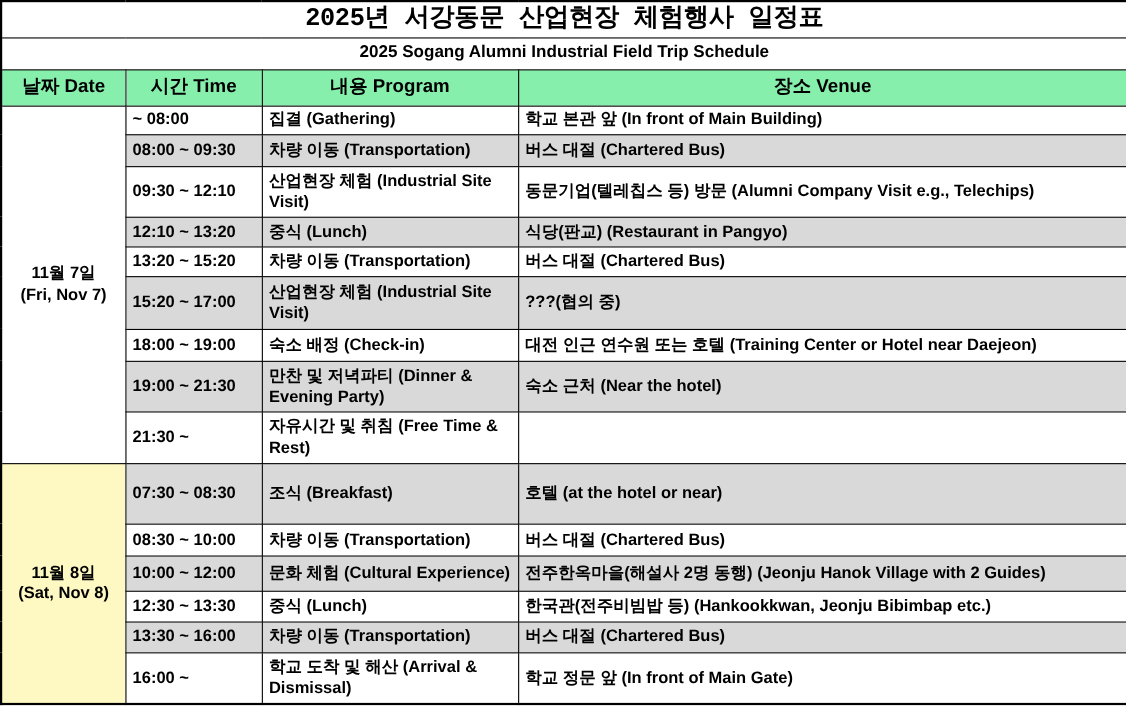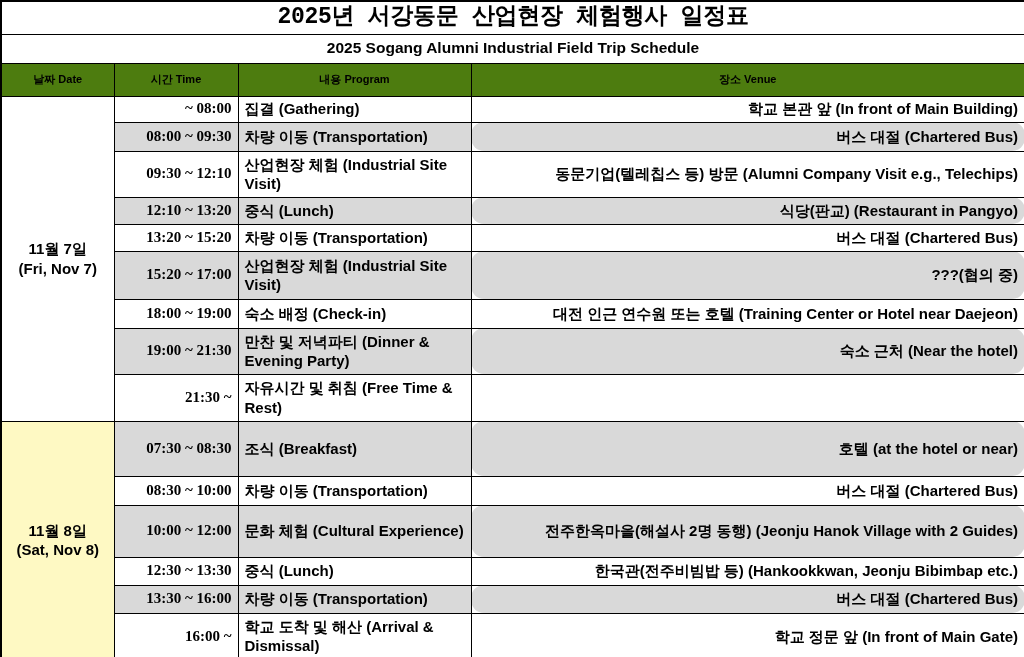--- a/index.html
+++ b/index.html
@@ -40,34 +40,34 @@
     font-family: Liberation Mono, monospace;
   }
   tr.subtitle-row td {
     height: 29px;
     font-size: 15.5px;
     text-align: center;
     padding: 0;
   }
   tr.header-row th {
     height: 33px;
-    font-size: 11px;
+    font-size: 17px;
     text-align: center;
-    background: #4d7c0f;
+    background: #86efac;
   }
   td.date-cell {
     text-align: center;
     font-size: 16px;
     background: #fff;
     padding: 0 2px;
     line-height: 1.35;
   }
-  td.time-cell { text-align: right; white-space: nowrap; font-family: Liberation Serif, serif; }
+  td.time-cell { text-align: left; white-space: nowrap; }
   td.program-cell { text-align: left; }
-  td.venue-cell { text-align: right; border-radius: 13px; }
+  td.venue-cell { text-align: left; }
   tr.shade td { background: var(--shade); }
   tr.shade td.date-cell { background: #fef9c3; }
 </style>
 </head>
 <body>
 
 <div class="sheet">
   <table class="schedule">
     <colgroup>
       <col style="width:113px">
@@ -146,21 +146,21 @@
         </td>
         <td class="time-cell">07:30 ~ 08:30</td>
         <td class="program-cell">조식 (Breakfast)</td>
         <td class="venue-cell">호텔 (at the hotel or near)</td>
       </tr>
       <tr class="data-row" style="height:29px">
         <td class="time-cell">08:30 ~ 10:00</td>
         <td class="program-cell">차량 이동 (Transportation)</td>
         <td class="venue-cell">버스 대절 (Chartered Bus)</td>
       </tr>
-      <tr class="data-row shade" style="height:52px">
+      <tr class="data-row shade" style="height:32px">
         <td class="time-cell">10:00 ~ 12:00</td>
         <td class="program-cell">문화 체험 (Cultural Experience)</td>
         <td class="venue-cell">전주한옥마을(해설사 2명 동행) (Jeonju Hanok Village with 2 Guides)</td>
       </tr>
       <tr class="data-row" style="height:28px">
         <td class="time-cell">12:30 ~ 13:30</td>
         <td class="program-cell">중식 (Lunch)</td>
         <td class="venue-cell">한국관(전주비빔밥 등) (Hankookkwan, Jeonju Bibimbap etc.)</td>
       </tr>
       <tr class="data-row shade" style="height:28px">

